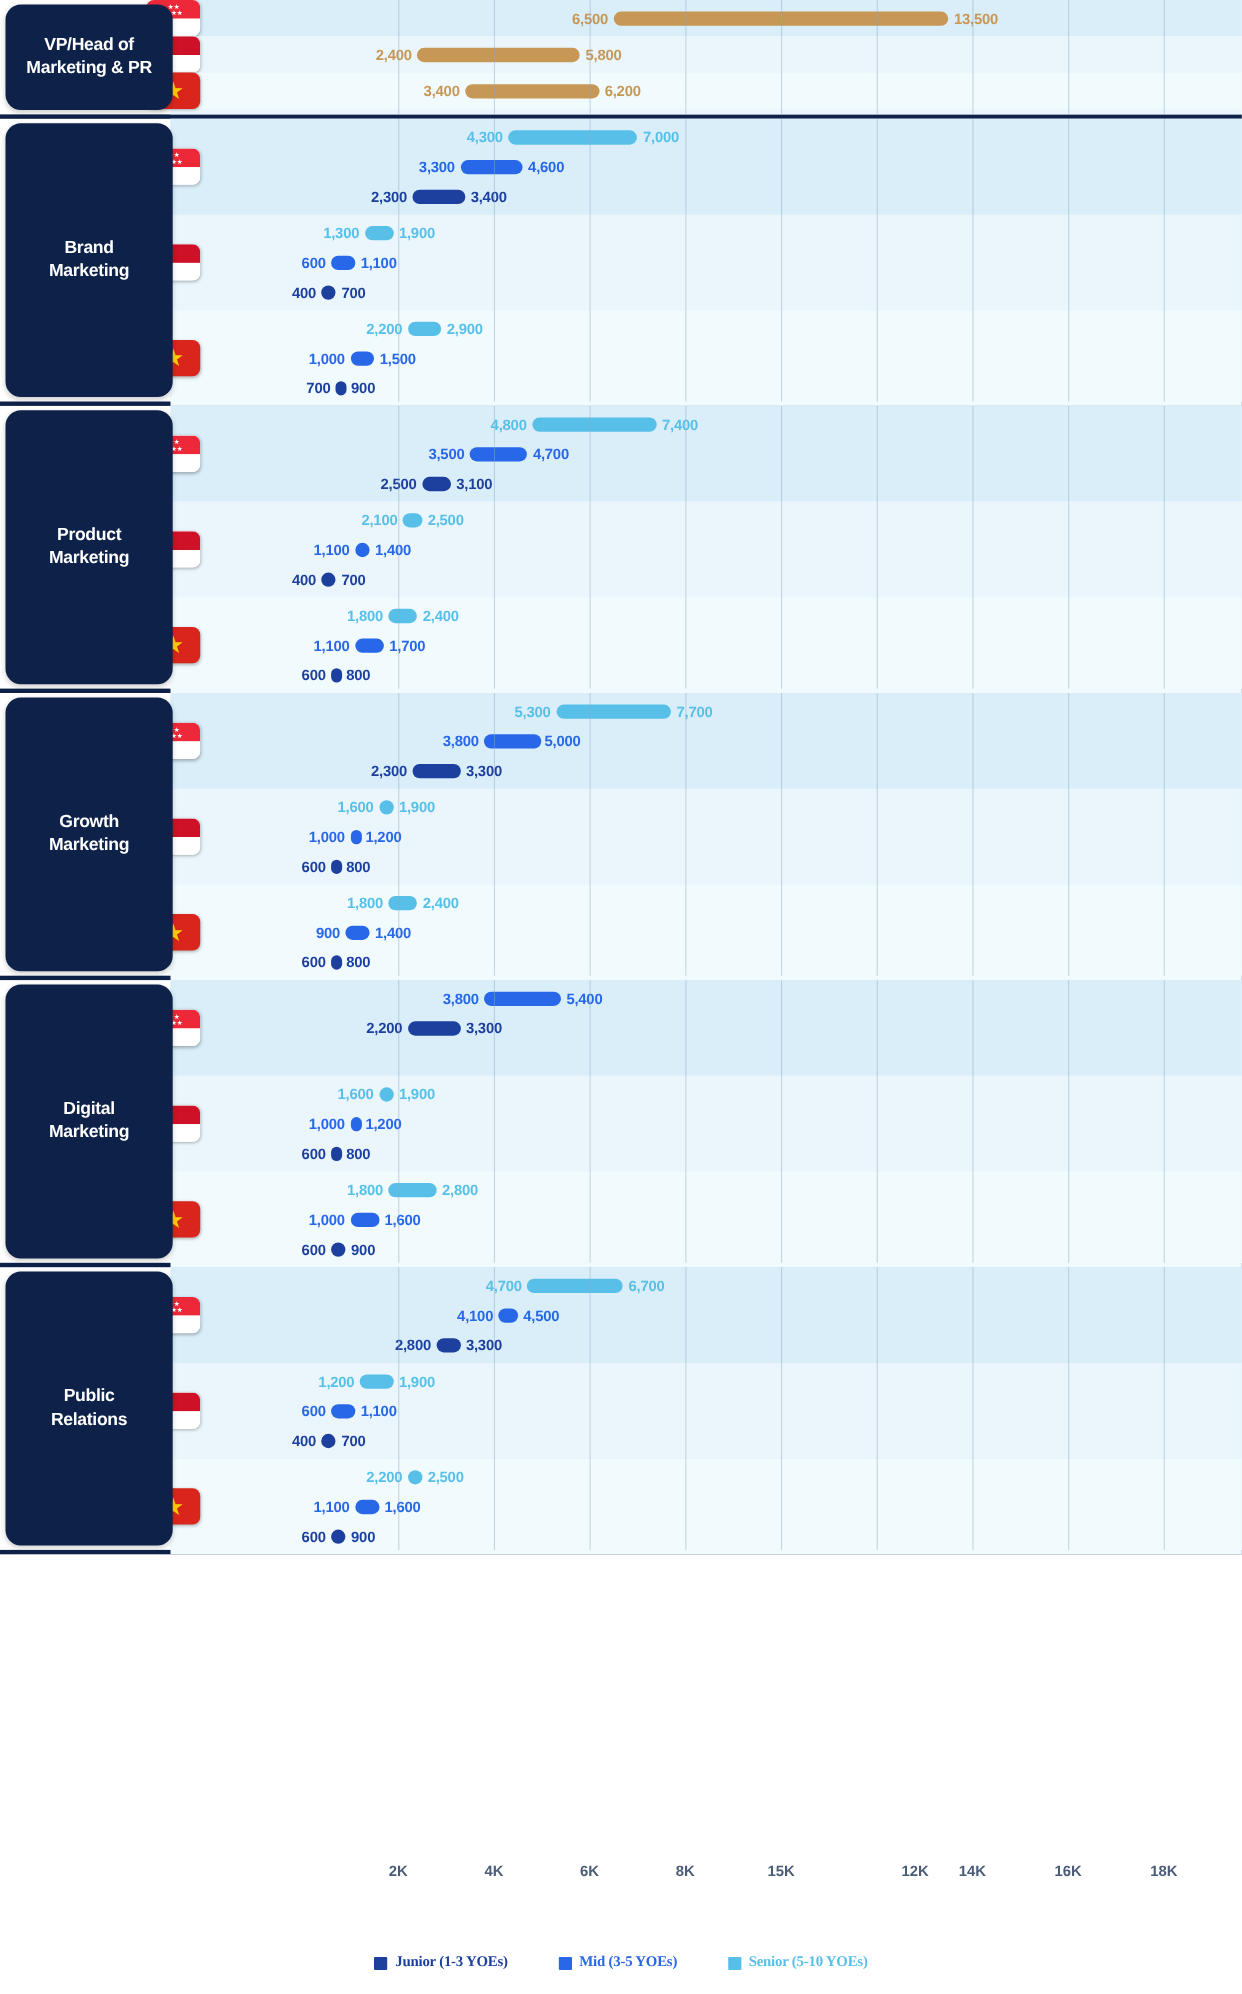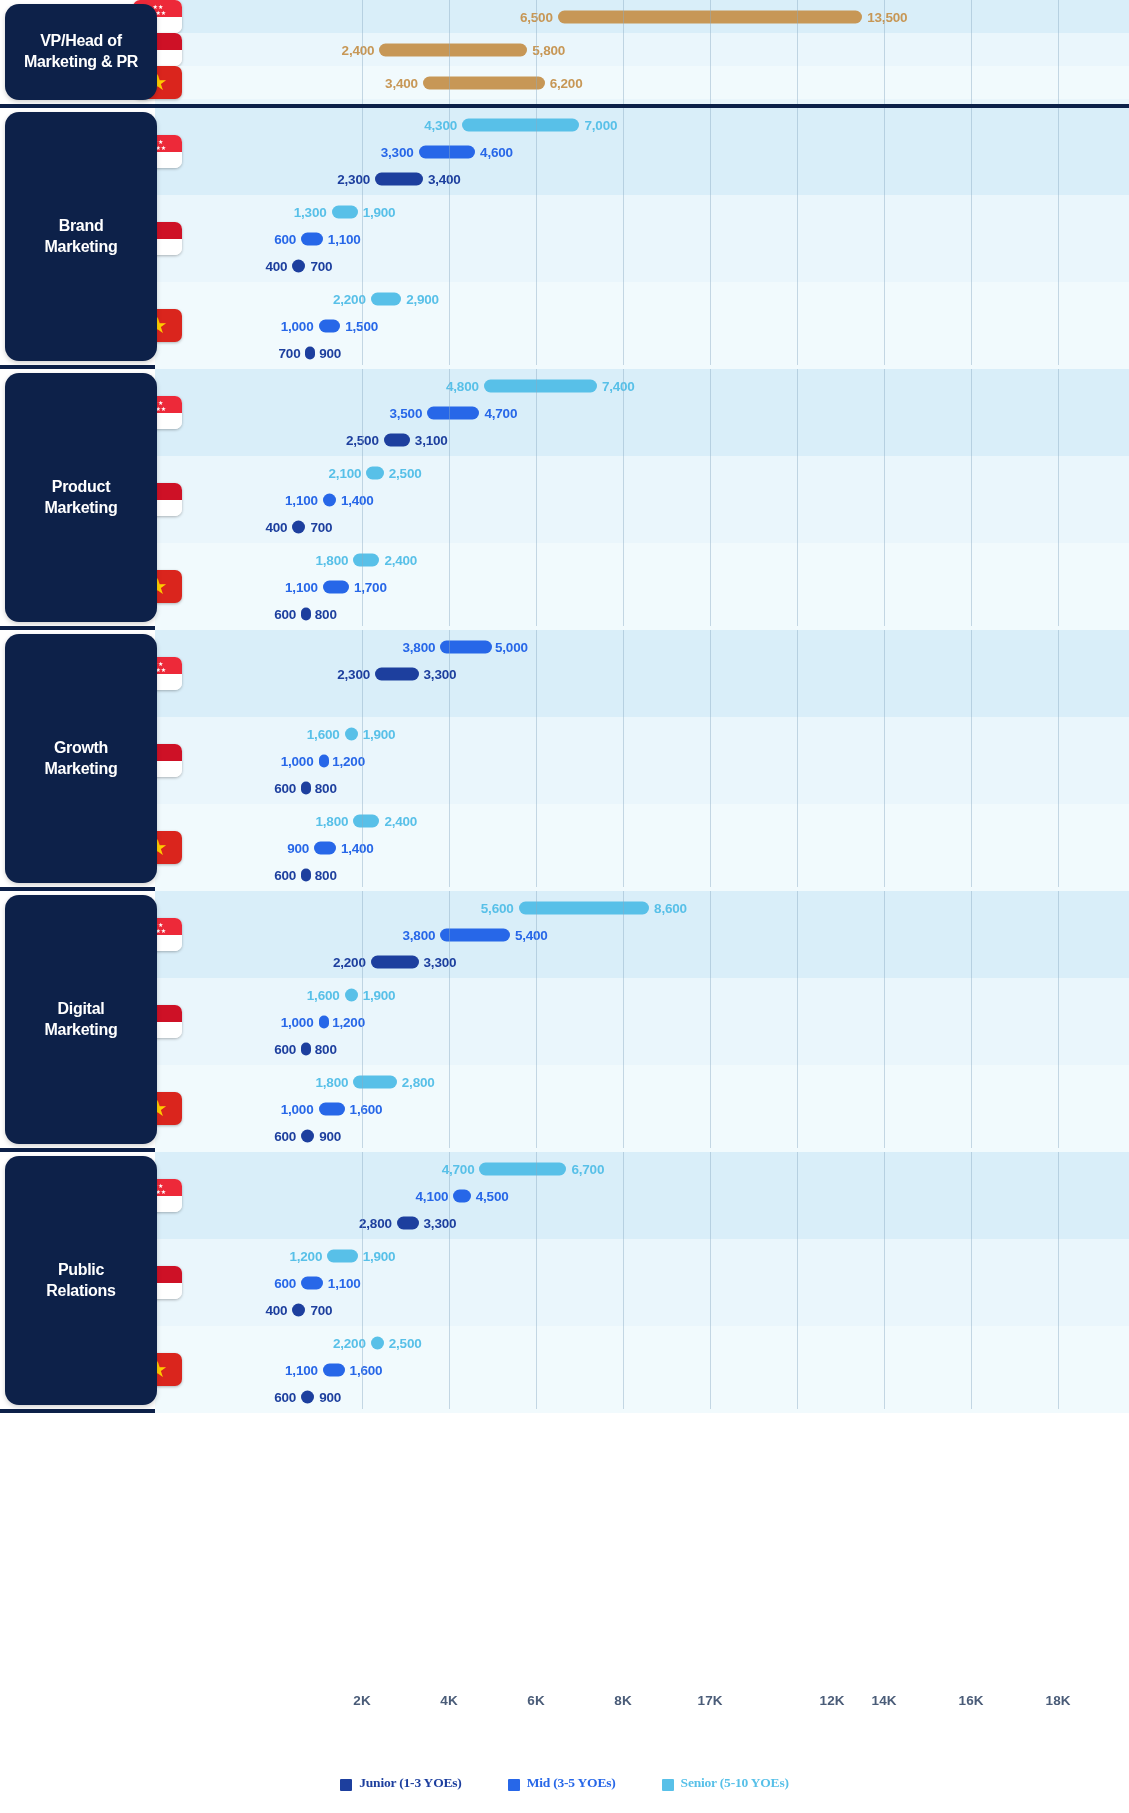--- a/index.html
+++ b/index.html
@@ -478,20 +478,27 @@
         <div class="label-panel">
           <div class="label-text">Product<br>Marketing</div>
         </div>
       </div>
       <div class="group alt" style="height: 261px;">
         <div class="group-plot"></div>
         <div class="band sg" style="height: 87px;">
           <div class="band-bg"></div>
           <div style="position: relative; z-index: 3; padding-top: 3px; padding-bottom: 3px;">
             <div class="row">
+              <div class="bar-wrap" style="left: 505.55px; width: 104.4px;">
+                <div class="bar" style="left: 0px; width: 104.4px; background: rgb(88, 192, 232);"></div>
+              </div>
+              <div class="val lo" style="right: 628.45px; color: rgb(88, 192, 232);">5,300</div>
+              <div class="val hi" style="left: 614.95px; color: rgb(88, 192, 232);">7,700</div>
+            </div>
+            <div class="row">
               <div class="bar-wrap" style="left: 440.3px; width: 52.2px;">
                 <div class="bar" style="left: 0px; width: 52.2px; background: rgb(39, 103, 232);"></div>
               </div>
               <div class="val lo" style="right: 693.7px; color: rgb(39, 103, 232);">3,800</div>
               <div class="val hi" style="left: 495px; color: rgb(39, 103, 232);">5,000</div>
             </div>
             <div class="row">
               <div class="bar-wrap" style="left: 375.05px; width: 43.5px;">
                 <div class="bar" style="left: 0px; width: 43.5px; background: rgb(29, 63, 158);"></div>
               </div>
@@ -579,27 +586,20 @@
         <div class="label-panel">
           <div class="label-text">Growth<br>Marketing</div>
         </div>
       </div>
       <div class="group" style="height: 261px;">
         <div class="group-plot"></div>
         <div class="band sg" style="height: 87px;">
           <div class="band-bg"></div>
           <div style="position: relative; z-index: 3; padding-top: 3px; padding-bottom: 3px;">
             <div class="row">
-              <div class="bar-wrap" style="left: 518.6px; width: 130.5px;">
-                <div class="bar" style="left: 0px; width: 130.5px; background: rgb(88, 192, 232);"></div>
-              </div>
-              <div class="val lo" style="right: 615.4px; color: rgb(88, 192, 232);">5,600</div>
-              <div class="val hi" style="left: 654.1px; color: rgb(88, 192, 232);">8,600</div>
-            </div>
-            <div class="row">
               <div class="bar-wrap" style="left: 440.3px; width: 69.6px;">
                 <div class="bar" style="left: 0px; width: 69.6px; background: rgb(39, 103, 232);"></div>
               </div>
               <div class="val lo" style="right: 693.7px; color: rgb(39, 103, 232);">3,800</div>
               <div class="val hi" style="left: 514.9px; color: rgb(39, 103, 232);">5,400</div>
             </div>
             <div class="row">
               <div class="bar-wrap" style="left: 370.7px; width: 47.85px;">
                 <div class="bar" style="left: 0px; width: 47.85px; background: rgb(29, 63, 158);"></div>
               </div>
@@ -795,21 +795,21 @@
         <div class="label-panel">
           <div class="label-text">Public<br>Relations</div>
         </div>
       </div>
     </div>
   <div class="axis" id="axis" style="top: 1687px;">
       <div class="tick" style="left: 362px;">2K</div>
       <div class="tick" style="left: 449px;">4K</div>
       <div class="tick" style="left: 536px;">6K</div>
       <div class="tick" style="left: 623px;">8K</div>
-      <div class="tick" style="left: 710px;">17K</div>
+      <div class="tick" style="left: 710px;">15K</div>
       <div class="tick" style="left: 797px; margin-left: 35px;">12K</div>
       <div class="tick" style="left: 884px;">14K</div>
       <div class="tick" style="left: 971px;">16K</div>
       <div class="tick" style="left: 1058px;">18K</div>
     </div>
   <div class="legend" id="legend" style="top: 1775px;">
       <div class="legend-item">
         <div class="legend-swatch" style="background: rgb(29, 63, 158);"></div>
         <div class="legend-label" style="color: rgb(29, 63, 158);">Junior (1-3 YOEs)</div>
       </div>

